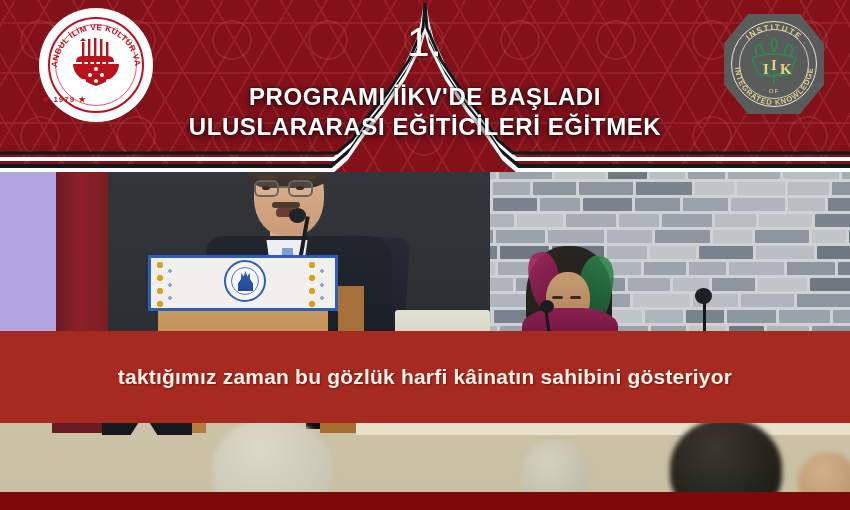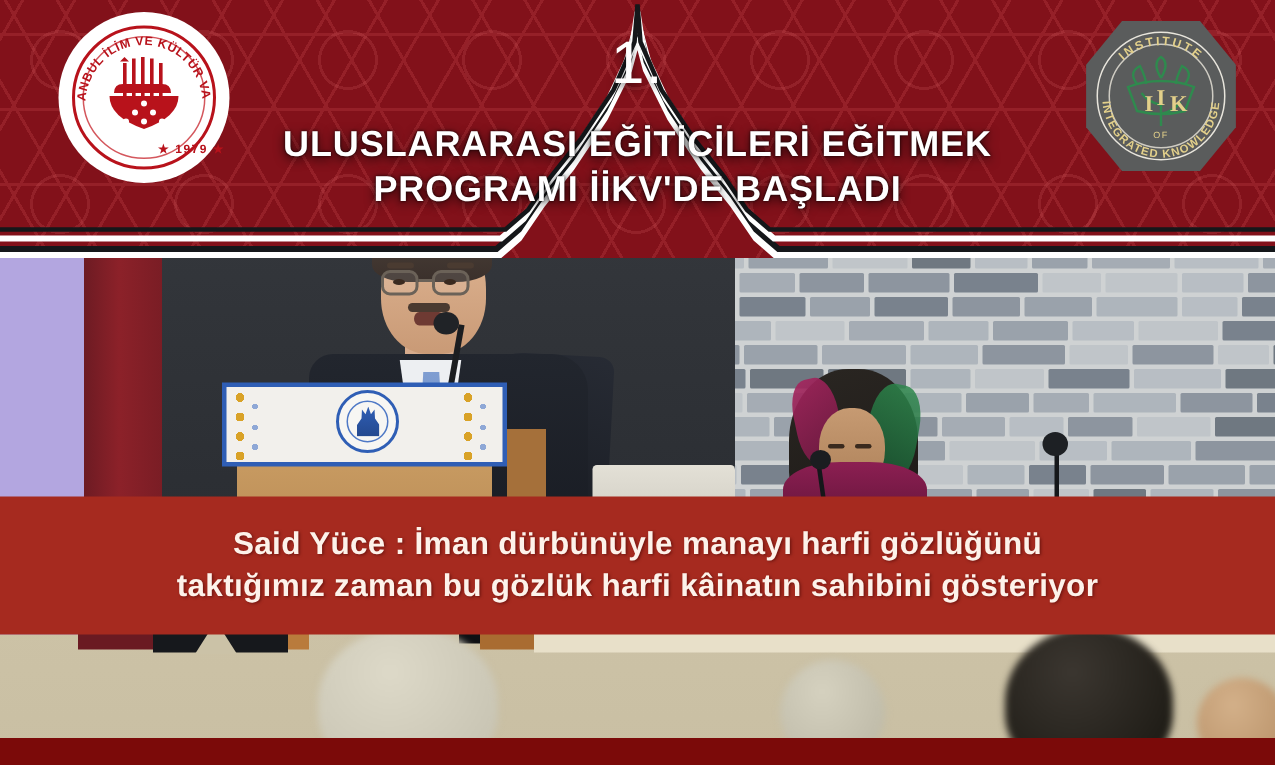--- a/index.html
+++ b/index.html
@@ -177,21 +177,21 @@
   .hdr-title span{display:block;}
 
   
   .logo-left{position:absolute;left:42px;top:11px;width:108px;height:108px;}
   .logo-left .disc{position:absolute;inset:0;border-radius:50%;background:#ffffff;
     box-shadow:0 0 0 3px #ffffff;}
   .logo-left .ring{position:absolute;left:6px;top:6px;right:6px;bottom:6px;border-radius:50%;border:2px solid #b8121b;}
   .logo-left .ring2{position:absolute;left:13px;top:13px;right:13px;bottom:13px;border-radius:50%;border:1px solid #d4575d;}
   .logo-left .tulip{position:absolute;left:50%;top:27px;transform:translateX(-50%);}
   .logo-left .txt-top{position:absolute;left:0;top:0;width:108px;height:108px;}
-  .logo-left .year{position:absolute;left:0;bottom:15px;width:108px;text-align:right;
+  .logo-left .year{position:absolute;left:0;bottom:15px;width:108px;text-align:left;
     color:#b8121b;font-size:8px;font-weight:bold;letter-spacing:1px;}
 
   .logo-right{position:absolute;right:24px;top:12px;width:104px;height:104px;}
   .logo-right .hex{position:absolute;inset:0;background:#5a5c5c;
     clip-path:polygon(25% 2%,75% 2%,98% 30%,98% 70%,75% 98%,25% 98%,2% 70%,2% 30%);
     border-radius:10px;}
   .logo-right .cring{position:absolute;left:9px;top:9px;right:9px;bottom:9px;border-radius:50%;border:1px solid #e8e5dc;}
   .logo-right .cring2{position:absolute;left:17px;top:17px;right:17px;bottom:17px;border-radius:50%;border:1px solid #cfccc3;}
   .logo-right .of{position:absolute;left:0;bottom:22px;width:104px;text-align:center;color:#e3d08a;font-size:6px;letter-spacing:1px;}
 
@@ -475,22 +475,22 @@
       <svg width="850" height="172" viewBox="0 0 850 172">
         <path d="M0,171 L330,171 L345,158 L360,136 L380,111 L402,78 L418,46 L425,20 L432,46 L448,78 L470,111 L490,136 L505,158 L520,171 L850,171" fill="none" stroke="#ffffff" stroke-width="7"></path>
         <path d="M0,166 L331,166 L346,153 L361,131 L381,106 L403,73 L419,41 L425,15 L431,41 L447,73 L469,106 L489,131 L504,153 L519,166 L850,166" fill="none" stroke="#15171a" stroke-width="4"></path>
         <path d="M0,159 L334,159 L349,146 L364,124 L384,99 L406,66 L421,34 L425,8 L429,34 L444,66 L466,99 L486,124 L501,146 L516,159 L850,159" fill="none" stroke="#ffffff" stroke-width="4"></path>
         <path d="M0,153 L337,153 L352,140 L367,118 L387,93 L409,60 L423,28 L425,3 L427,28 L441,60 L463,93 L483,118 L498,140 L513,153 L850,153" fill="none" stroke="#15171a" stroke-width="3"></path>
       </svg>
     </div>
 
     <div class="hdr-num">1.</div>
     <div class="hdr-title">
+      <span>PROGRAMI İİKV'DE BAŞLADI</span>
       <span>ULUSLARARASI EĞİTİCİLERİ EĞİTMEK</span>
-      <span>PROGRAMI İİKV'DE BAŞLADI</span>
     </div>
 
     <div class="logo-left">
       <div class="disc"></div>
       <div class="ring"></div>
       <div class="ring2"></div>
       <svg class="txt-top" viewBox="0 0 108 108">
         <defs>
             <path id="arcL" d="M15,58 A39,39 0 0 1 93,58"></path>
           </defs>
@@ -548,18 +548,17 @@
         </g>
         <text x="41" y="62" font-size="15" font-weight="bold" fill="#e3d08a" font-family="Liberation Serif, serif" id="mono-i1">I</text>
         <text x="49" y="58" font-size="15" font-weight="bold" fill="#e3d08a" font-family="Liberation Serif, serif" id="mono-i2">I</text>
         <text x="58" y="62" font-size="15" font-weight="bold" fill="#e3d08a" font-family="Liberation Serif, serif" id="mono-k">K</text>
       </svg>
       <div class="of">OF</div>
     </div>
   </div>
 
   <div class="caption">
-    <div class="cap-line">Said Yüce : İman dürbünüyle manayı harfi gözlüğünü</div>
     <div class="cap-line">taktığımız zaman bu gözlük harfi kâinatın sahibini gösteriyor</div>
   </div>
 
   <div class="botbar"></div>
 </div>
 
 </body></html>

